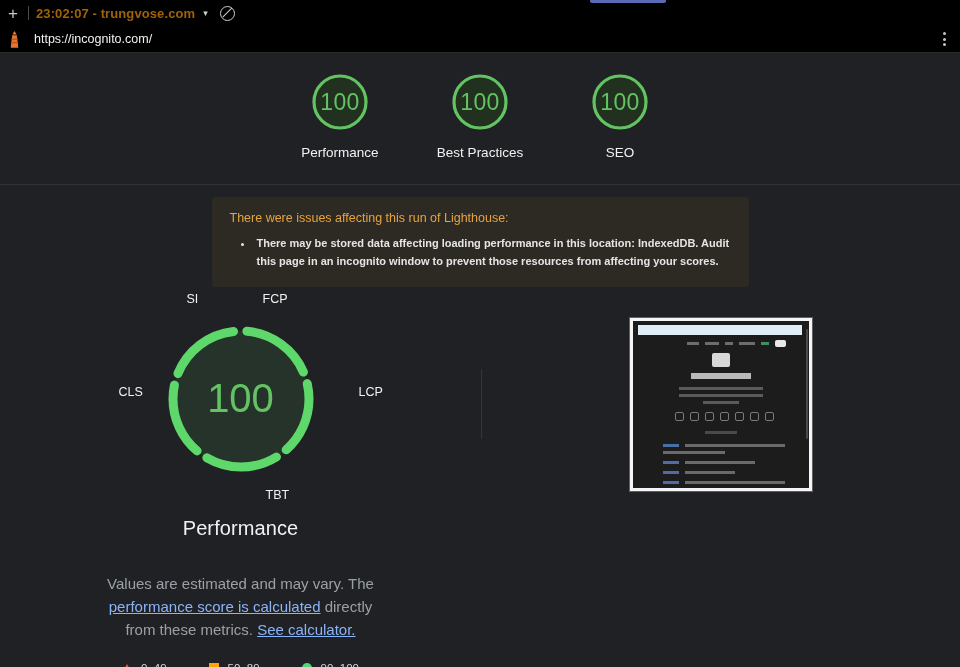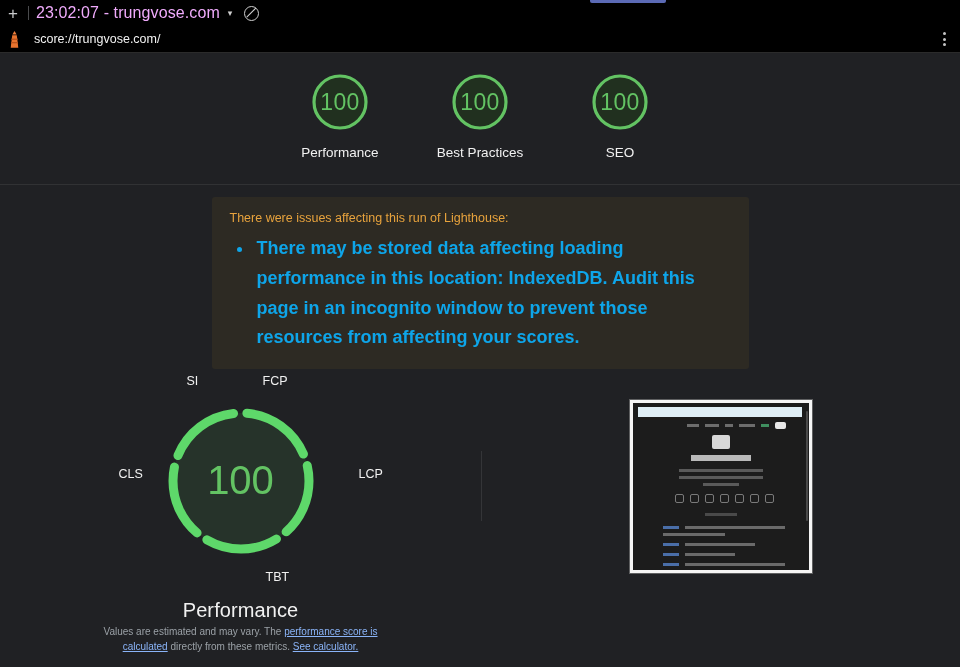--- a/index.html
+++ b/index.html
@@ -28,22 +28,23 @@
   .newtab-btn {
     width: 22px; height: 22px;
     display: flex; align-items: center; justify-content: center;
     color: #c9cacc; font-size: 17px; line-height: 1;
     border-radius: 3px;
   }
   .tab-sep {
     width: 1px; height: 14px; background: #4a4b4d; margin: 0 7px 0 4px;
   }
   .tab-title {
-    color: #f0abfc; font-size: 16px; letter-spacing: .1px;
+    color: #a16207; font-size: 13px; letter-spacing: .1px;
     white-space: nowrap;
+    font-weight: bold;
   }
   .tab-caret {
     color: #cfcfcf; font-size: 9px; margin-left: 8px;
   }
   .block-icon {
     margin-left: 12px; width: 15px; height: 15px;
     position: relative; display: inline-block;
   }
   .block-icon::before {
     content: ""; position: absolute; inset: 0;
@@ -92,21 +93,21 @@
 
   
   .warn-wrap { padding: 12px 8px 0; display: flex; justify-content: center; }
   .warn {
     width: 537px; background: #2d2a23; border-radius: 3px;
     padding: 14px 16px 16px 18px;
   }
   .warn-title { color: #e8a33d; font-size: 12.5px; margin-bottom: 9px; }
   .warn-list { margin: 0 0 0 24px; }
   .warn-list li {
-    color: #0ea5e9; font-size: 18px; font-weight: bold;
+    color: #e5e5e5; font-size: 11px; font-weight: bold;
     line-height: 1.65; padding-left: 3px;
   }
 
   
   .perf-section { display: flex; padding: 18px 0 0 0; position: relative; }
   .perf-left { width: 481px; display: flex; flex-direction: column; align-items: center; }
   .vdivider {
     position: absolute; left: 481px; top: 82px;
     width: 1px; height: 70px; background: #343538;
   }
@@ -125,22 +126,22 @@
   .tick-si  { top: -21px; left: 32px; }
   .tick-fcp { top: -21px; left: 108px; }
   .tick-cls { top: 72px; left: -36px; }
   .tick-lcp { top: 72px; left: 180px; margin-left: 24px; }
   .tick-tbt { top: 175px; left: 75px; margin-left: 36px; }
 
   .perf-title {
     margin-top: 32px; color: #f1f1f1; font-size: 20px; letter-spacing: .1px;
   }
   .perf-note {
-    margin-top: 2px; width: 290px; text-align: center;
-    color: #9aa0a6; font-size: 10px; line-height: 1.55;
+    margin-top: 32px; width: 290px; text-align: center;
+    color: #9aa0a6; font-size: 15px; line-height: 1.55;
   }
   .perf-note a { color: #8ab4f8; text-decoration: underline; }
 
   .legend { display: flex; gap: 42px; margin-top: 21px; }
   .legend-item { display: flex; align-items: center; gap: 9px; }
   .legend-item span { color: #d6d7da; font-size: 11.5px; }
   .mk-tri {
     width: 0; height: 0; border-left: 5.5px solid transparent;
     border-right: 5.5px solid transparent; border-bottom: 9.5px solid #f1503f;
   }
@@ -180,21 +181,21 @@
 
 <div class="urlbar">
   <span class="lh-icon">
     <svg width="17" height="19" viewBox="0 0 17 19">
       <path d="M8.5 1 L10.6 4.5 L6.4 4.5 Z" fill="#f07f3c"></path>
       <path d="M6.2 5.2 h4.6 l1.5 12.6 h-7.6 Z" fill="#e8732e"></path>
       <rect x="5.4" y="8.6" width="6.2" height="1.3" fill="#b9541d"></rect>
       <rect x="5.0" y="12.0" width="7.0" height="1.3" fill="#b9541d"></rect>
     </svg>
   </span>
-  <span class="url-text">score://trungvose.com/</span>
+  <span class="url-text">https://incognito.com/</span>
   <span class="kebab">
       <i></i>
       <i></i>
       <i></i>
     </span>
 </div>
 
 <div class="scores-header">
   <div class="scores-row">
 

